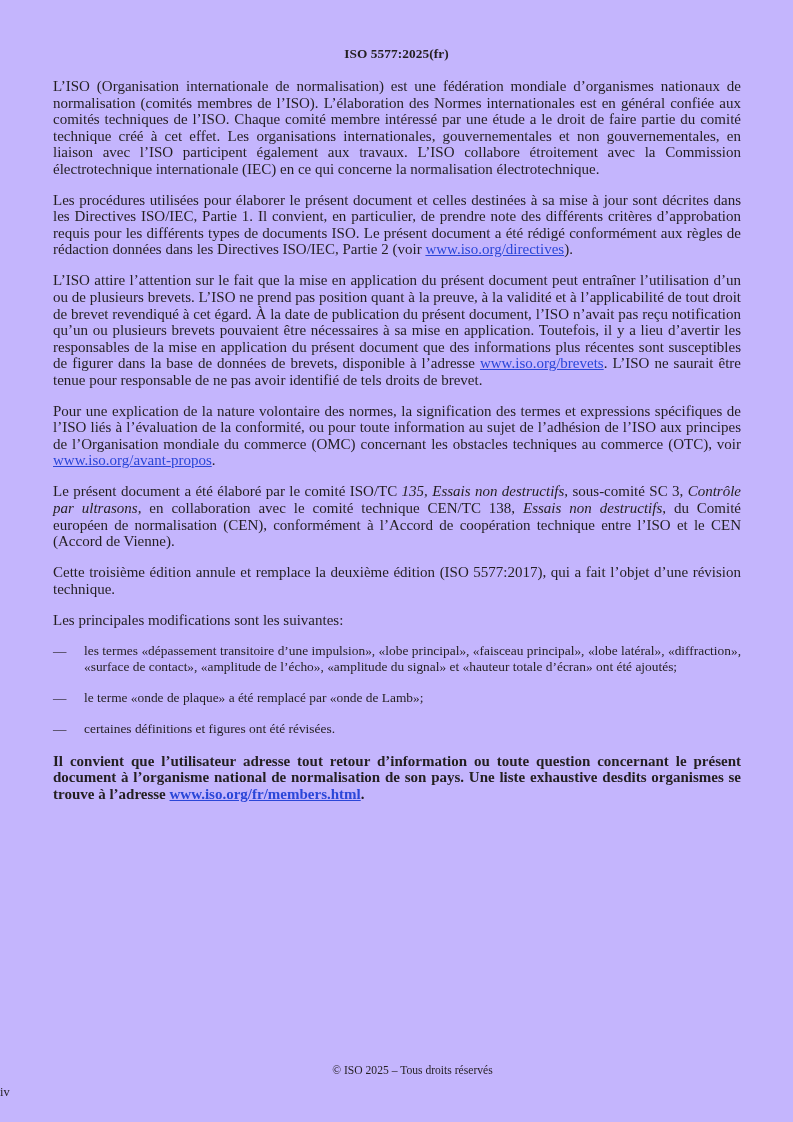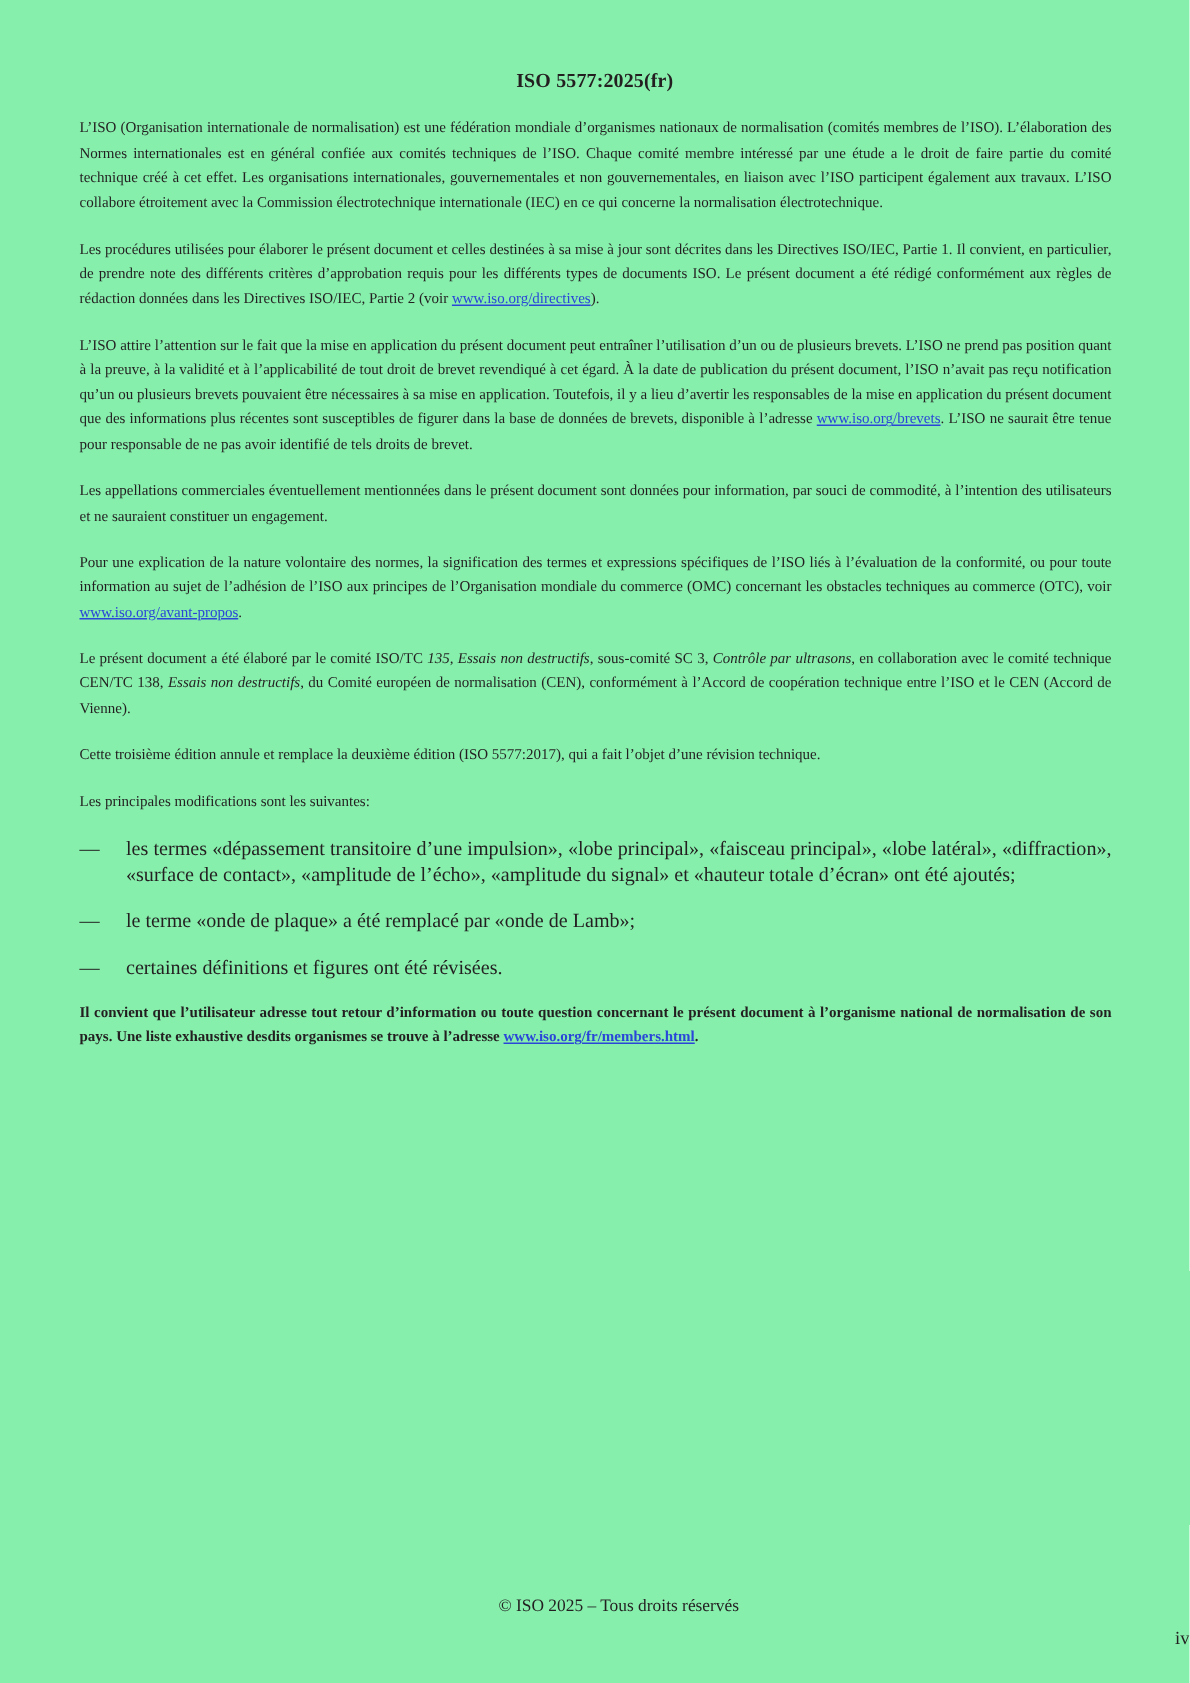--- a/index.html
+++ b/index.html
@@ -4,21 +4,21 @@
 <style>
   html, body {
     margin: 0;
     padding: 0;
     background: #ffffff;
   }
   .page {
     position: relative;
     width: 793px;
     height: 1122px;
-    background: #86efac;
+    background: #c4b5fd;
     font-family: "Liberation Serif", "DejaVu Serif", serif;
     color: #231f20;
     box-sizing: border-box;
     overflow: hidden;
   }
   .running-head {
     position: absolute;
     top: 46px;
     left: 0;
     width: 793px;
@@ -36,21 +36,21 @@
   }
   h1.clause-title {
     font-size: 20.5px;
     font-weight: bold;
     margin: 0 0 22px 0;
     padding: 0;
     letter-spacing: 0.2px;
     line-height: 1.2;
   }
   p.body-par {
-    font-size: 10px;
+    font-size: 15px;
     line-height: 16.55px;
     text-align: justify;
     text-justify: inter-word;
     margin: 0 0 14.5px 0;
     padding: 0;
     hyphens: none;
   }
   p.body-par.last {
     margin-bottom: 0;
     font-weight: bold;
@@ -86,42 +86,41 @@
     text-align: center;
     font-size: 11.6px;
     color: #231f20;
     padding-left: 16px;
   }
   .footer-folio {
     position: absolute;
     left: 0;
     top: 1085px;
     width: 793px;
-    text-align: right;
+    text-align: left;
     font-size: 12.4px;
     color: #231f20;
   }
 </style>
 </head>
 <body>
 
 <div class="page">
 
   <div class="running-head">ISO 5577:2025(fr)</div>
 
   <div class="content">
 
 
     <p class="body-par">L’ISO (Organisation internationale de normalisation) est une fédération mondiale d’organismes nationaux de normalisation (comités membres de l’ISO). L’élaboration des Normes internationales est en général confiée aux comités techniques de l’ISO. Chaque comité membre intéressé par une étude a le droit de faire partie du comité technique créé à cet effet. Les organisations internationales, gouvernementales et non gouvernementales, en liaison avec l’ISO participent également aux travaux. L’ISO collabore étroitement avec la Commission électrotechnique internationale (IEC) en ce qui concerne la normalisation électrotechnique.</p>
 
     <p class="body-par"><span>Les procédures utilisées pour élaborer le présent document et celles destinées à sa mise à jour sont décrites dans les Directives ISO/IEC, Partie 1. Il convient, en particulier, de prendre note des différents critères d’approbation requis pour les différents types de documents ISO. Le présent document a été rédigé conformément aux règles de rédaction données dans les Directives ISO/IEC, Partie 2 (voir </span><a class="ext-link" href="#">www.iso.org/directives</a><span>).</span></p>
 
     <p class="body-par"><span>L’ISO attire l’attention sur le fait que la mise en application du présent document peut entraîner l’utilisation d’un ou de plusieurs brevets. L’ISO ne prend pas position quant à la preuve, à la validité et à l’applicabilité de tout droit de brevet revendiqué à cet égard. À la date de publication du présent document, l’ISO n’avait pas reçu notification qu’un ou plusieurs brevets pouvaient être nécessaires à sa mise en application. Toutefois, il y a lieu d’avertir les responsables de la mise en application du présent document que des informations plus récentes sont susceptibles de figurer dans la base de données de brevets, disponible à l’adresse </span><a class="ext-link" href="#">www.iso.org/brevets</a><span>. L’ISO ne saurait être tenue pour responsable de ne pas avoir identifié de tels droits de brevet.</span></p>
 
-    <p class="body-par">Les appellations commerciales éventuellement mentionnées dans le présent document sont données pour information, par souci de commodité, à l’intention des utilisateurs et ne sauraient constituer un engagement.</p>
 
     <p class="body-par"><span>Pour une explication de la nature volontaire des normes, la signification des termes et expressions spécifiques de l’ISO liés à l’évaluation de la conformité, ou pour toute information au sujet de l’adhésion de l’ISO aux principes de l’Organisation mondiale du commerce (OMC) concernant les obstacles techniques au commerce (OTC), voir </span><a class="ext-link" href="#">www.iso.org/avant-propos</a><span>.</span></p>
 
     <p class="body-par"><span>Le présent document a été élaboré par le comité ISO/TC </span><span class="ital">135, Essais non destructifs</span><span>, sous-comité SC 3, </span><span class="ital">Contrôle par ultrasons</span><span>, en collaboration avec le comité technique CEN/TC 138, </span><span class="ital">Essais non destructifs</span><span>, du Comité européen de normalisation (CEN), conformément à l’Accord de coopération technique entre l’ISO et le CEN (Accord de Vienne).</span></p>
 
     <p class="body-par">Cette troisième édition annule et remplace la deuxième édition (ISO 5577:2017), qui a fait l’objet d’une révision technique.</p>
 
     <p class="body-par">Les principales modifications sont les suivantes:</p>
 
     <div class="dash-item">

